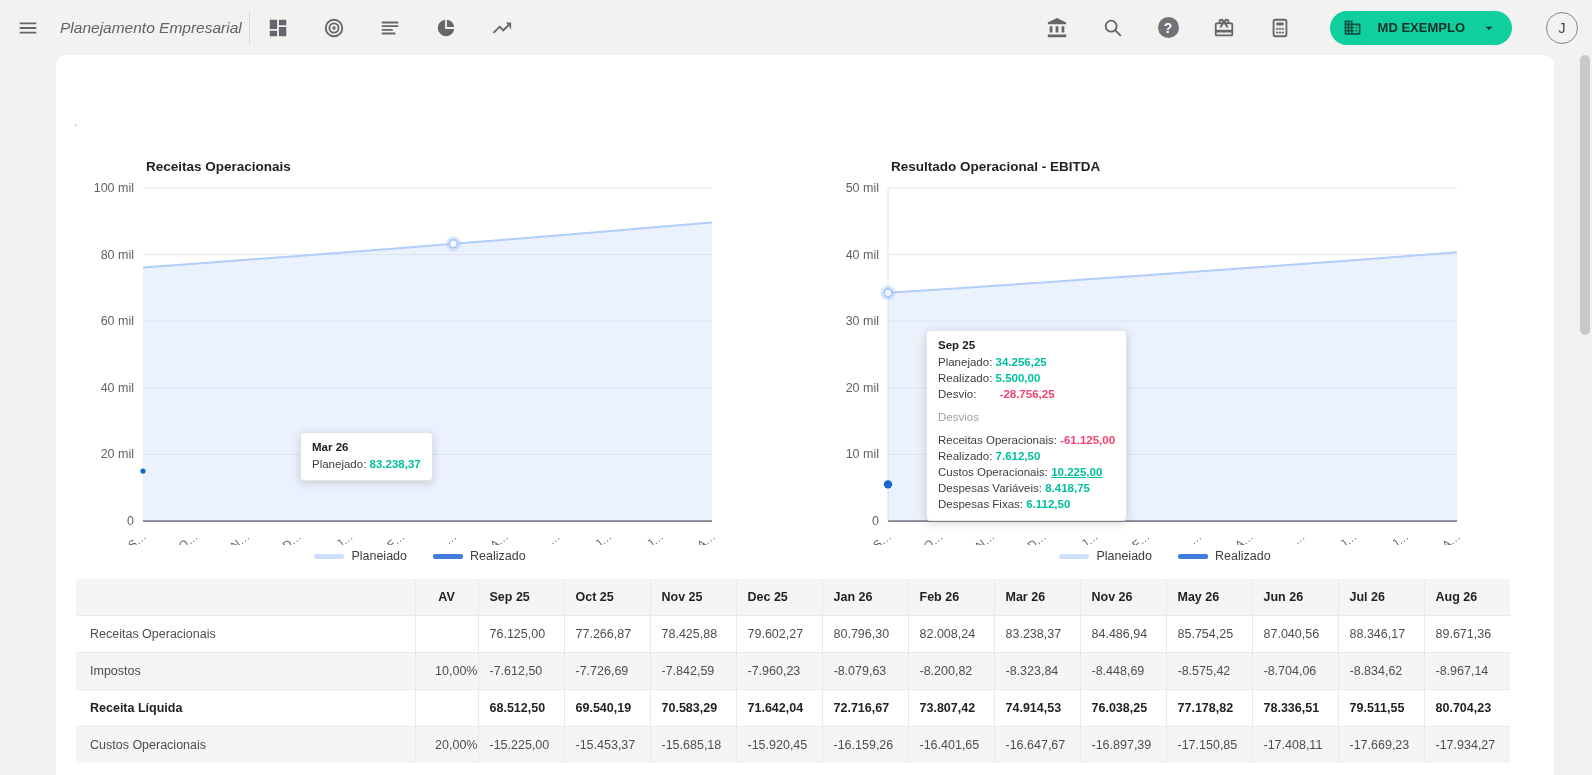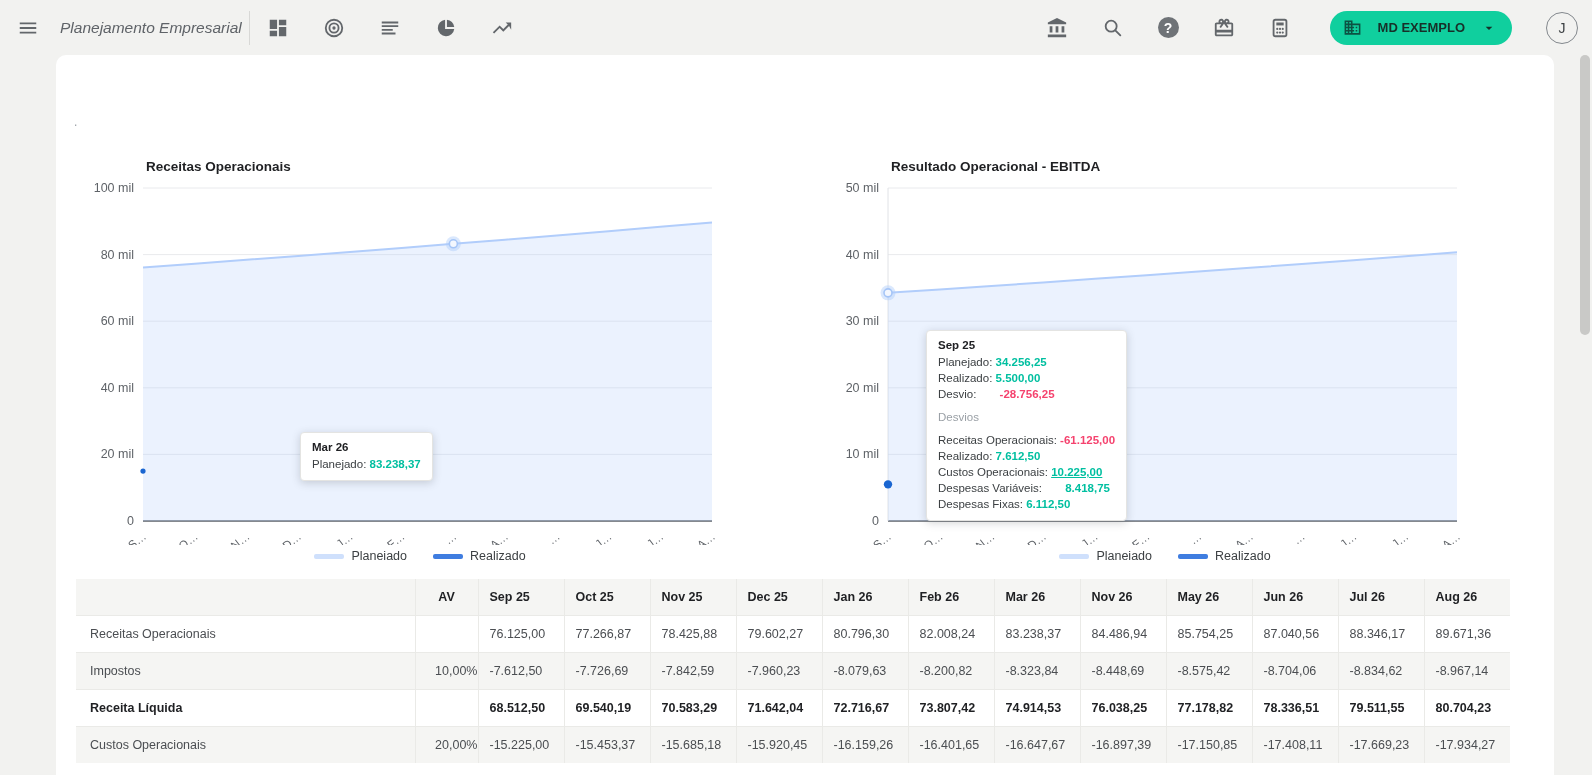--- a/index.html
+++ b/index.html
@@ -254,21 +254,21 @@
         <div id="tt-right-lines">
             <div><span>Planejado: </span><span class="tt-value" style="color: rgb(0, 191, 160);">34.256,25</span></div>
             <div><span>Realizado: </span><span class="tt-value" style="color: rgb(0, 191, 160);">5.500,00</span></div>
             <div><span>Desvio: </span><span class="tt-value" style="color: rgb(245, 66, 110); margin-left: 20px;">-28.756,25</span></div>
           </div>
         <div class="tt-section">Desvios</div>
         <div id="tt-right-desvios">
             <div><span>Receitas Operacionais: </span><span class="tt-value" style="color: rgb(245, 66, 110);">-61.125,00</span></div>
             <div><span>Realizado: </span><span class="tt-value" style="color: rgb(0, 191, 160);">7.612,50</span></div>
             <div><span>Custos Operacionais: </span><span class="tt-value" style="color: rgb(0, 191, 160); text-decoration: underline;">10.225,00</span></div>
-            <div><span>Despesas Variáveis: </span><span class="tt-value" style="color: rgb(0, 191, 160); margin-left: 20px;">8.418,75</span></div>
+            <div><span>Despesas Variáveis: </span><span class="tt-value" style="color: rgb(0, 191, 160);">8.418,75</span></div>
             <div><span>Despesas Fixas: </span><span class="tt-value" style="color: rgb(0, 191, 160);">6.112,50</span></div>
           </div>
       </div>
     </section>
 
     <table class="metrics" id="metrics-table">
         <colgroup>
           <col style="width: 339px;">
           <col style="width: 63px;">
           <col style="width: 86px;">

